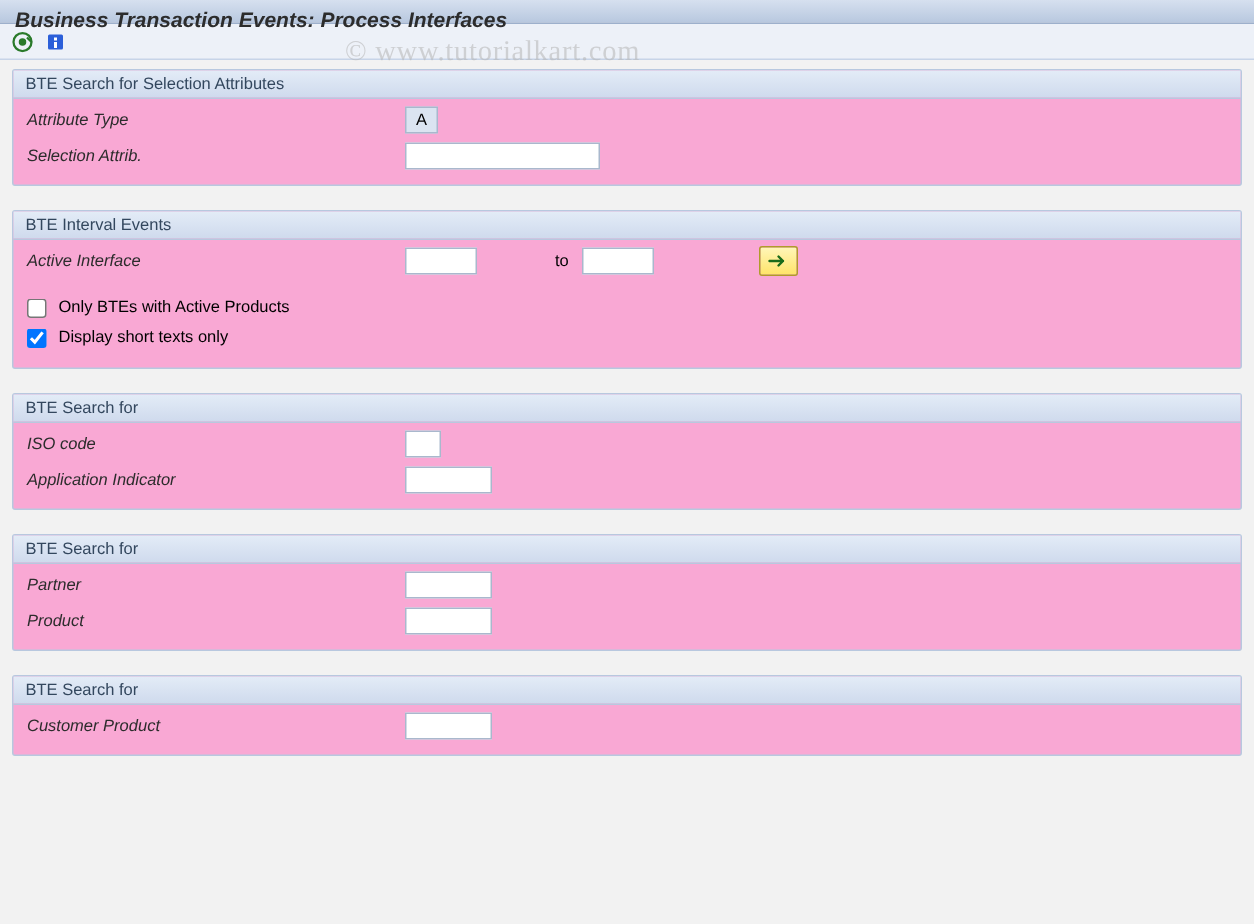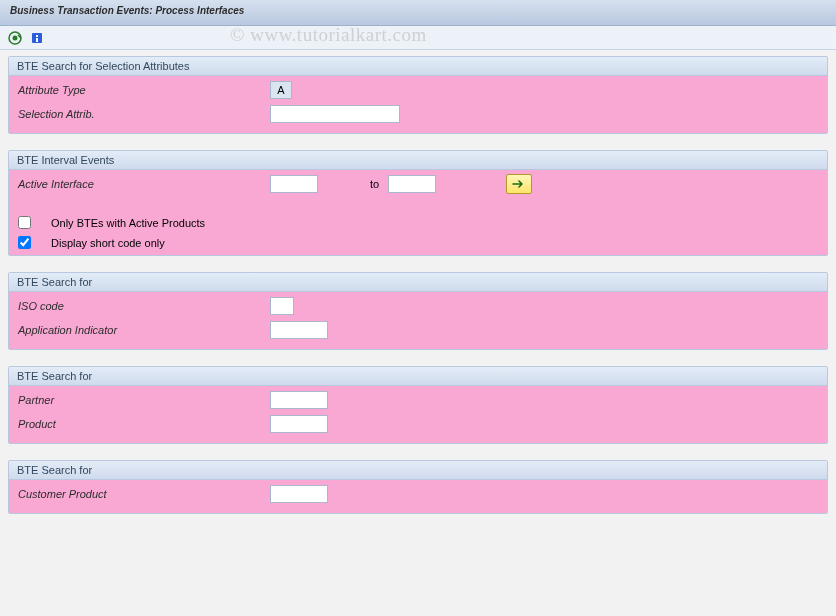--- a/index.html
+++ b/index.html
@@ -7,26 +7,26 @@
       font-family: Arial, Helvetica, sans-serif;
       font-size: 11px;
       background: #f2f2f2;
       width: 836px;
       height: 616px;
       overflow: hidden;
       position: relative;
     }
     .title-bar {
       background: linear-gradient(to bottom, #d6e0ef 0%, #b8c8df 100%);
-      height: 26px;
+      height: 16px;
       border-bottom: 1px solid #9db0cc;
       padding: 5px 10px;
       font-weight: bold;
       font-style: italic;
-      font-size: 10px;
+      font-size: 14px;
       color: #2c2c2c;
     }
     .toolbar {
       background: #edf1f8;
       height: 24px;
       border-bottom: 1px solid #c7d4e8;
       display: flex;
       align-items: center;
       padding: 2px 6px;
       gap: 4px;
@@ -95,22 +95,22 @@
       border: 1px solid #b09b2a;
       border-radius: 2px;
       display:inline-flex;
       align-items:center;
       justify-content:center;
       cursor:pointer;
       margin-left: 70px;
     }
     .check-row {
       display:flex;
-      align-items:flex-end;
-      gap:20px;
+      align-items:flex-start;
+      gap:8px;
       padding-left:3px;
       min-height:20px;
     }
     input[type="checkbox"]{ width:13px; height:13px; }
     .spacer12 { height:12px;}
 
     .watermark {
       position:absolute;
       top: 24px;
       left: 230px;
@@ -175,21 +175,21 @@
           </svg>
         </div>
       </div>
       <div class="spacer12"></div>
       <div class="check-row">
         <input type="checkbox" id="cb1" style="">
         <label for="cb1">Only BTEs with Active Products</label>
       </div>
       <div class="check-row">
         <input type="checkbox" id="cb2" checked="" style="">
-        <label for="cb2">Display short code only</label>
+        <label for="cb2">Display short texts only</label>
       </div>
     </div>
   </div>
 
   <div class="group">
     <div class="group-title">BTE Search for</div>
     <div class="group-body">
       <div class="row">
         <div class="label">ISO code</div>
         <input type="text" class="field" style="width: 24px;" value="">

